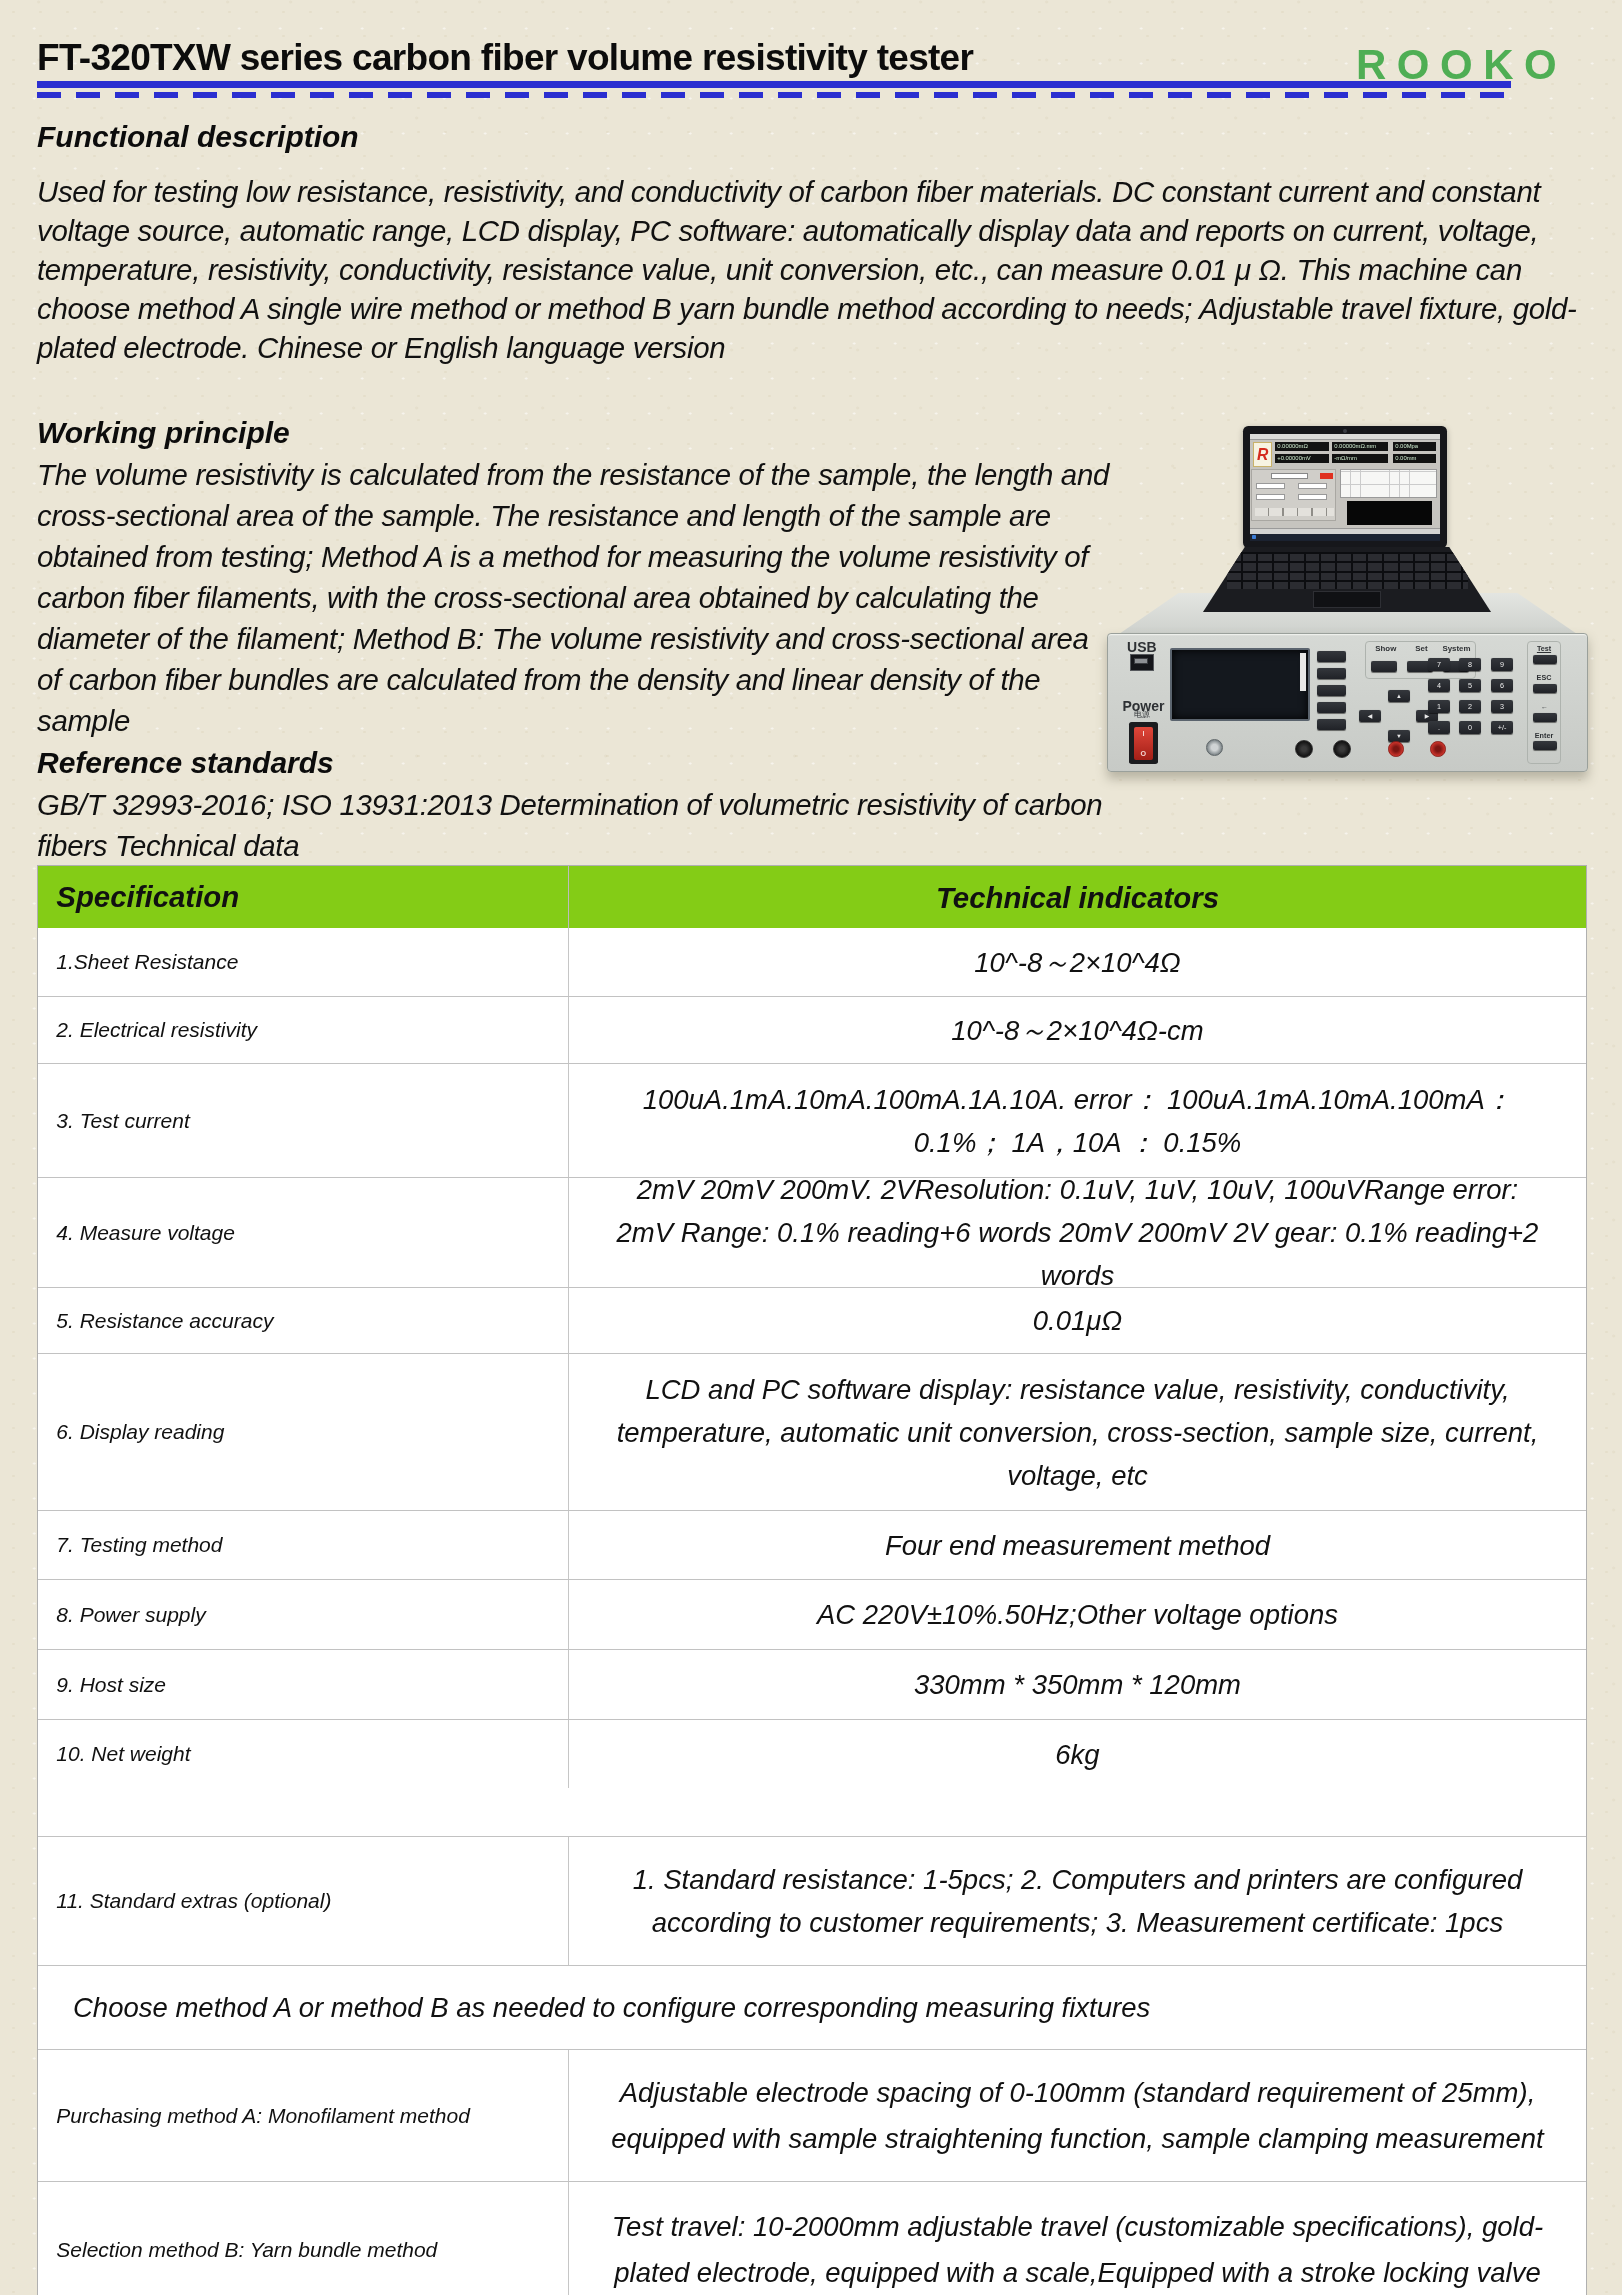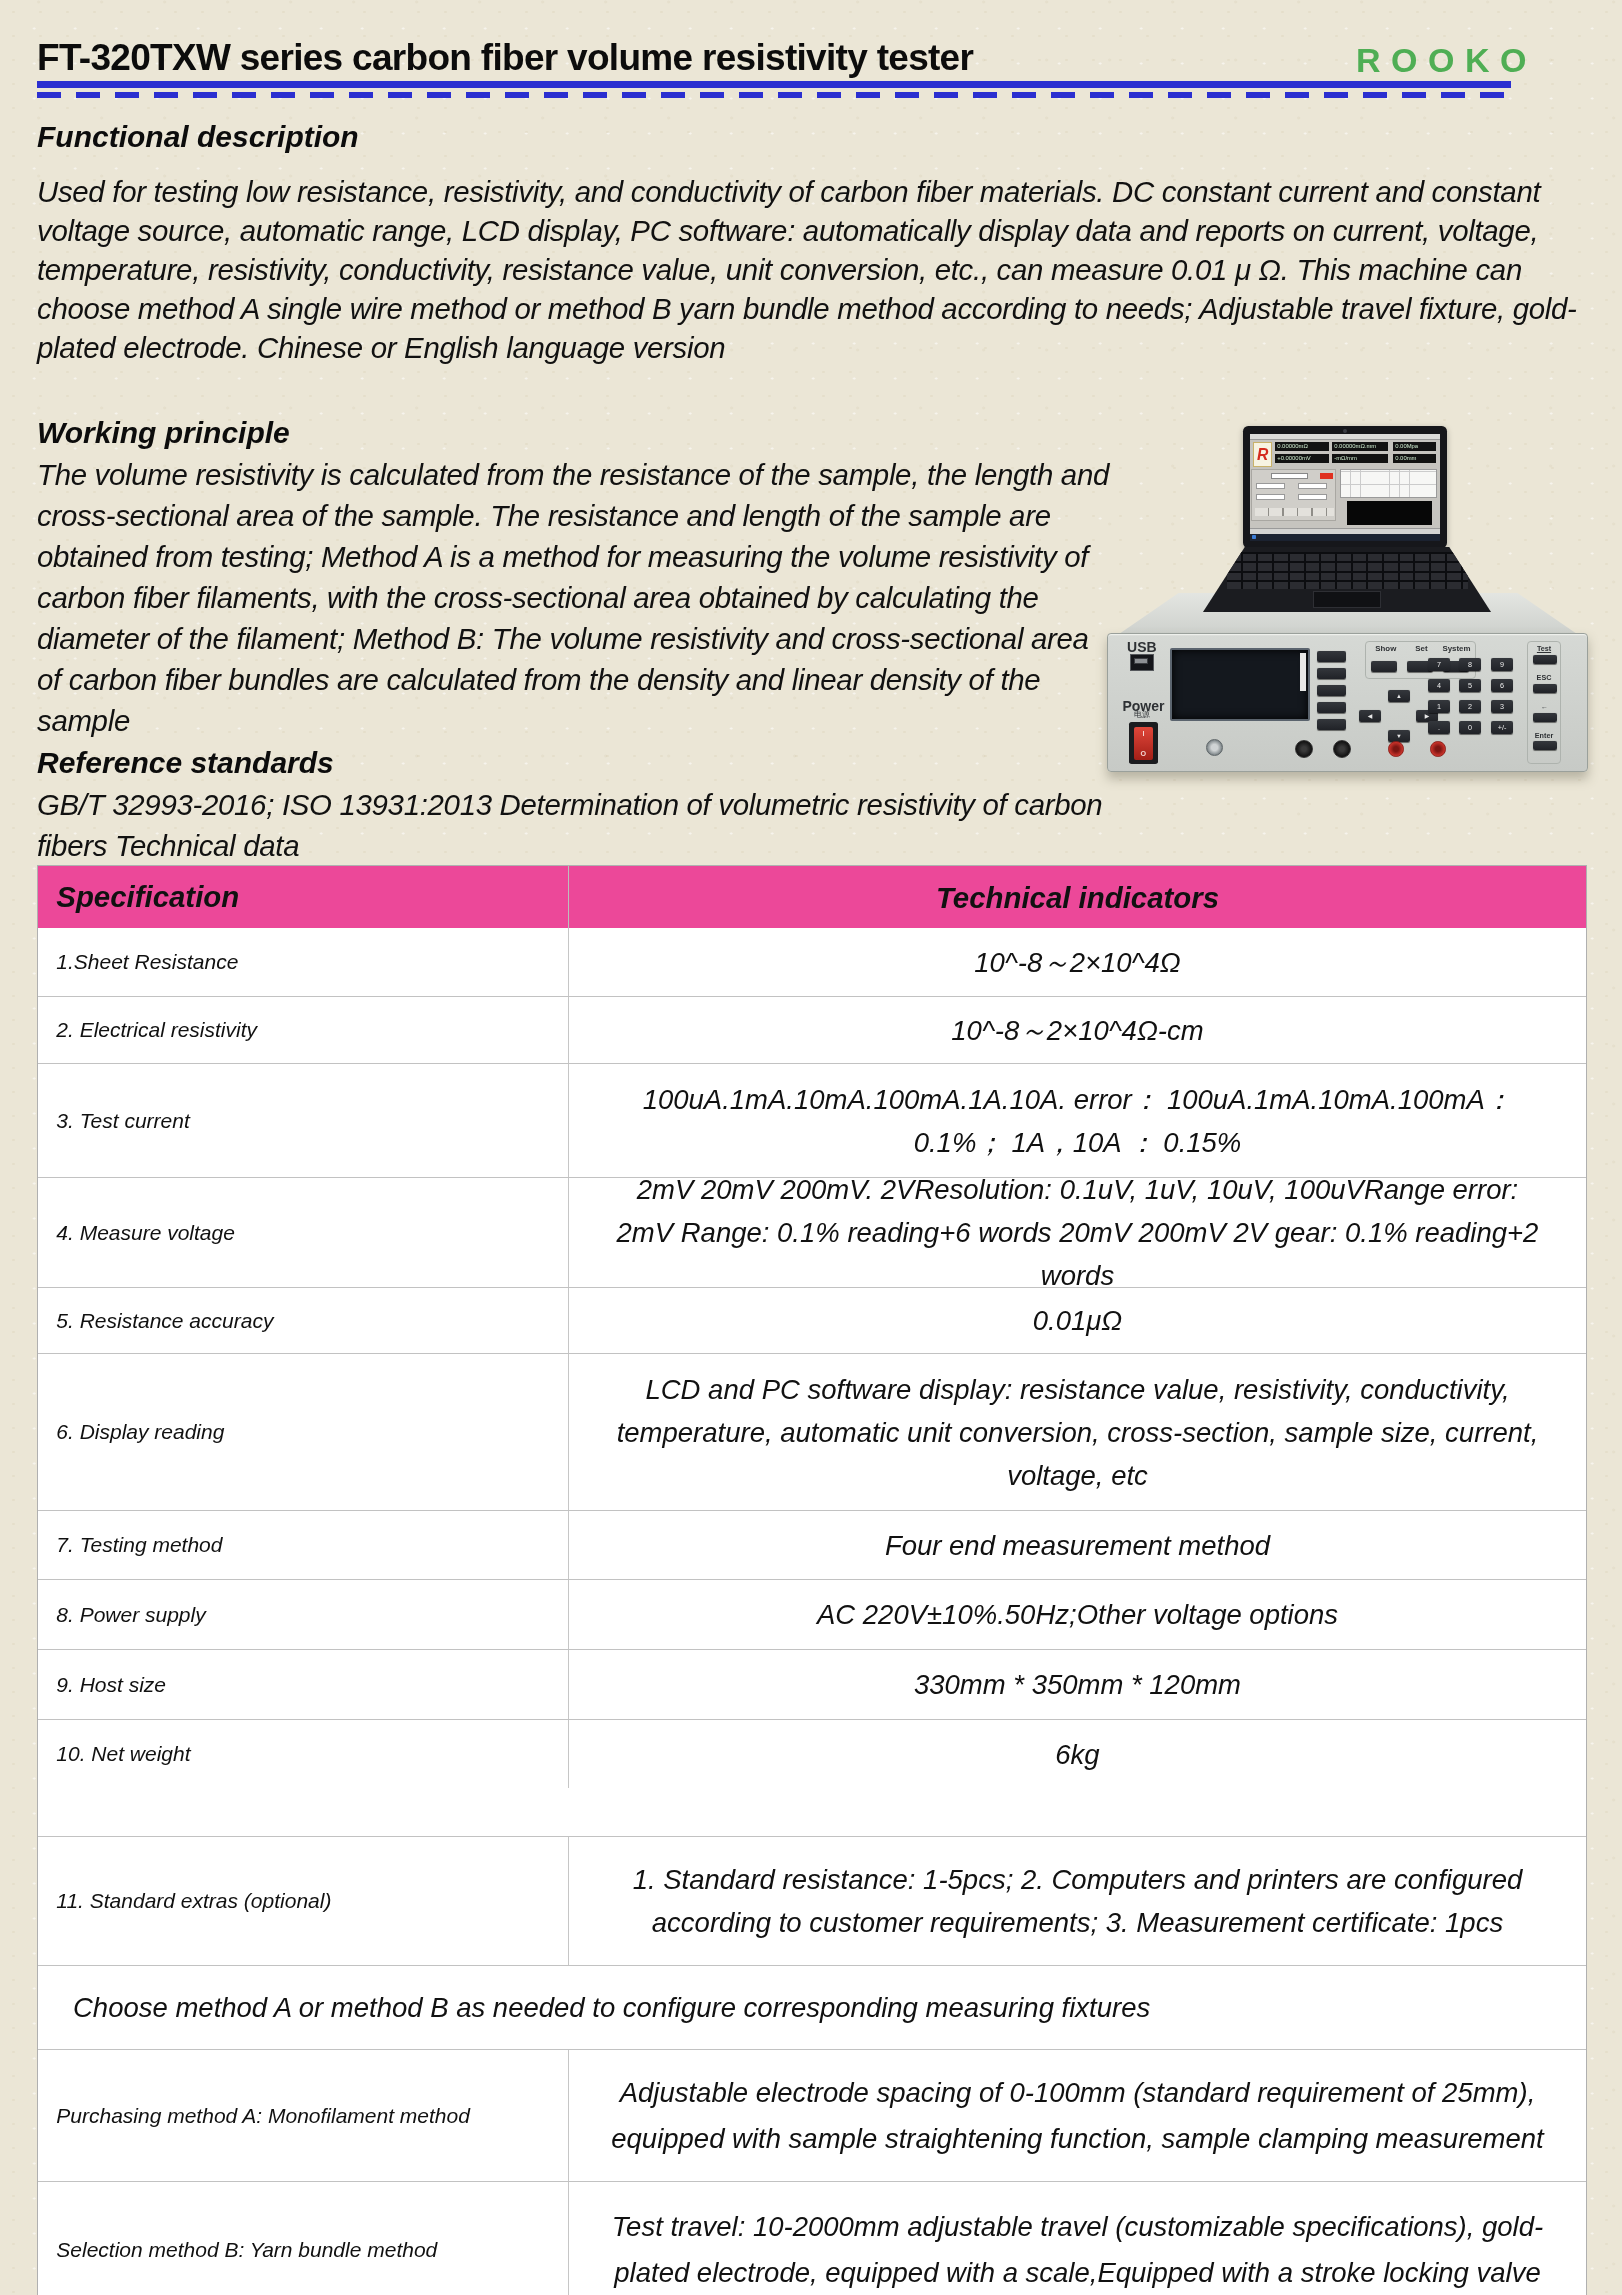--- a/index.html
+++ b/index.html
@@ -14,21 +14,21 @@
       radial-gradient(rgba(255,255,255,.55) 1px, transparent 1.6px),
       radial-gradient(rgba(180,160,120,.10) 1.3px, transparent 2px);
     background-size: 27px 24px, 41px 35px, 63px 58px;
     background-position: 0 0, 13.7px 11px, 7.2px 31px;
     overflow: hidden;
   }
   .abs{position:absolute;}
 
   
   .page-title{ left:37px; top:37px; width:1243px; font-size:37px; font-weight:bold; letter-spacing:-0.7px; color:#0c0c0c;}
-  .brand-logo{ left:1356px; top:41px; font-size:34px; font-weight:bold; letter-spacing:10.5px; color:#4fae54;}
+  .brand-logo{ left:1356px; top:41px; font-size:42px; font-weight:bold; letter-spacing:10.5px; color:#4fae54;}
   .rule-solid{ left:37px; top:81px; width:1474px; height:6.5px; background:#2b2fd0;}
   .rule-dashed{ left:37px; top:92px; width:1474px; height:5.9px;
     background:repeating-linear-gradient(90deg,#2b2fd0 0 23.6px, transparent 23.6px 39px);}
 
   
   h2{ font-size:30px; font-style:italic; font-weight:bold; color:#0c0c0c; }
   .para{ font-size:29.4px; font-style:italic; line-height:39px; letter-spacing:-0.3px;}
   .sec-functional{ left:37px; top:120px; width:1551px;}
   .sec-functional .para{ margin-top:18px;}
   .working-col{ left:37px; top:416px; width:1080px;}
@@ -115,21 +115,21 @@
   .jack-red{ top:107px; width:15.7px; height:15.7px; background:radial-gradient(#7c1612 25%, #d5372e 75%); border:1.3px solid #8e1d17;}
 
   
   .spec-table{ left:37px; top:865px; width:1550px; border:1.3px solid #b0b0b0; background:#fff;}
   .trow{ display:flex; width:100%; border-top:1.3px solid #c2c2c2; background:#fff;}
   .trow:first-child{ border-top:none;}
   .c1{ width:531px; border-right:1.3px solid #c6c6c6; display:flex; align-items:center;
     padding-left:18.3px; font-size:21px; font-style:italic; line-height:34px;}
   .c2{ flex:1; display:flex; align-items:center; justify-content:center; text-align:center;
     padding:0 38px; font-size:27.5px; font-style:italic; line-height:43px;}
-  .thead{ height:62px; background:#ec4899;}
+  .thead{ height:62px; background:#84cc16;}
   .thead .c1{ font-weight:bold; font-size:29.4px; border-right-color:#bdbdbd;}
   .thead .c2{ font-weight:bold; font-size:29.4px;}
   .r-full{ height:84px;}
   .r-full .cfull{ width:100%; display:flex; align-items:center; padding-left:35px;
     font-size:27.5px; font-style:italic;}
   .r-ma{ height:132px;}
   .r-mb{ height:137px;}
   .mrow .c2{ line-height:46px;}
 </style>
 </head>

